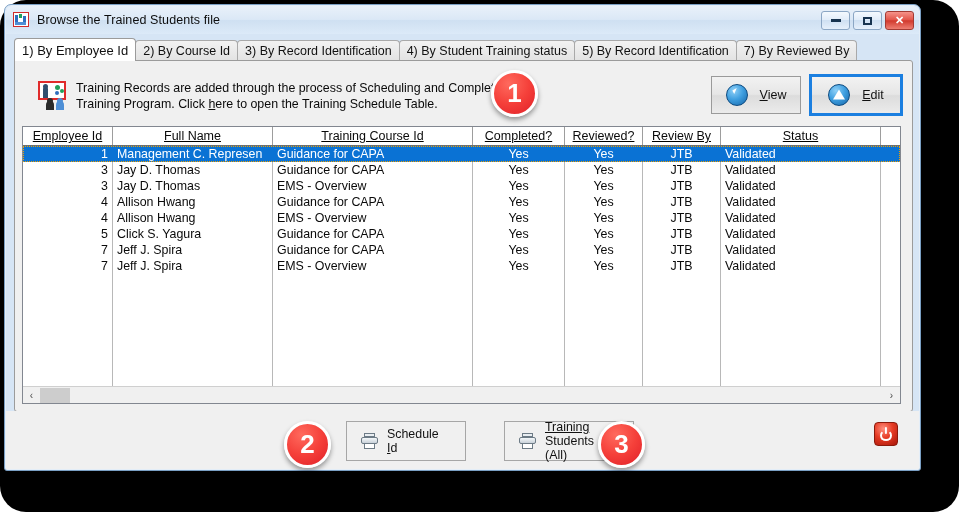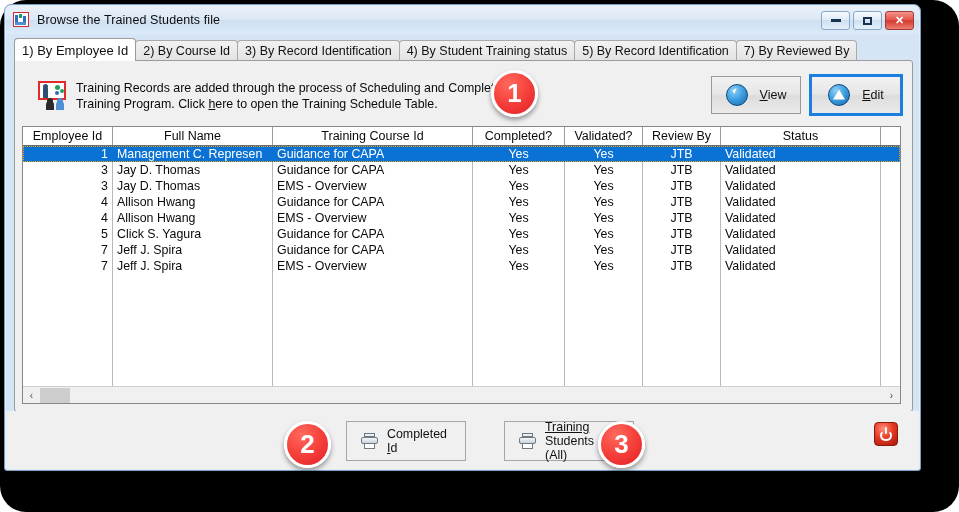--- a/index.html
+++ b/index.html
@@ -186,20 +186,21 @@
     width: 879px; height: 278px;
     background: #ffffff;
     border: 1px solid #828790;
     overflow: hidden;
   }
   #grid-head {
     display: flex;
     height: 19px;
     background: #ffffff;
     border-bottom: 1px solid #6f6f6f;
+    text-decoration: underline;
   }
   #grid-head .hcell {
     font-size: 12.5px;
     color: #0a0a0a;
     display: flex; align-items: center; justify-content: center;
     border-right: 1px solid #9d9d9d;
     height: 100%;
     white-space: nowrap;
     overflow: hidden;
   }
@@ -415,21 +416,21 @@
         <span class="lbl"><span class="uline">E</span><span>dit</span></span>
       </div>
     </div>
 
     <div id="grid">
       <div id="grid-head">
           <div class="hcell" style="width: 90px;">Employee Id</div>
           <div class="hcell" style="width: 160px;">Full Name</div>
           <div class="hcell" style="width: 200px;">Training Course Id</div>
           <div class="hcell" style="width: 92px;">Completed?</div>
-          <div class="hcell" style="width: 78px;">Validated?</div>
+          <div class="hcell" style="width: 78px;">Reviewed?</div>
           <div class="hcell" style="width: 78px;">Review By</div>
           <div class="hcell" style="width: 160px;">Status</div>
         </div>
       <div id="grid-rows">
           <div class="grid-row selected">
             <div class="cell c-right" style="width: 90px;">1</div>
             <div class="cell c-left" style="width: 160px;">Management C. Represen</div>
             <div class="cell c-left" style="width: 200px;">Guidance for CAPA</div>
             <div class="cell c-center" style="width: 92px;">Yes</div>
             <div class="cell c-center" style="width: 78px;">Yes</div>
@@ -519,21 +520,21 @@
     </div>
   </div>
 
   <div id="footer">
     <div class="print-btn" style="left:340px; top:10px; width:120px;">
       <span class="printer-icon">
         <span class="pr-top"></span>
           <span class="pr-mid"></span>
           <span class="pr-bot"></span>
       </span>
-      <span class="lbl"><span>Completed </span><span class="uline">I</span><span>d</span></span>
+      <span class="lbl"><span>Schedule </span><span class="uline">I</span><span>d</span></span>
     </div>
     <div class="print-btn" style="left:498px; top:10px; width:130px;">
       <span class="printer-icon">
         <span class="pr-top"></span>
           <span class="pr-mid"></span>
           <span class="pr-bot"></span>
       </span>
       <span class="lbl"><span class="uline">Training</span><br><span>Students (All)</span></span>
     </div>
     <div id="power-btn">

